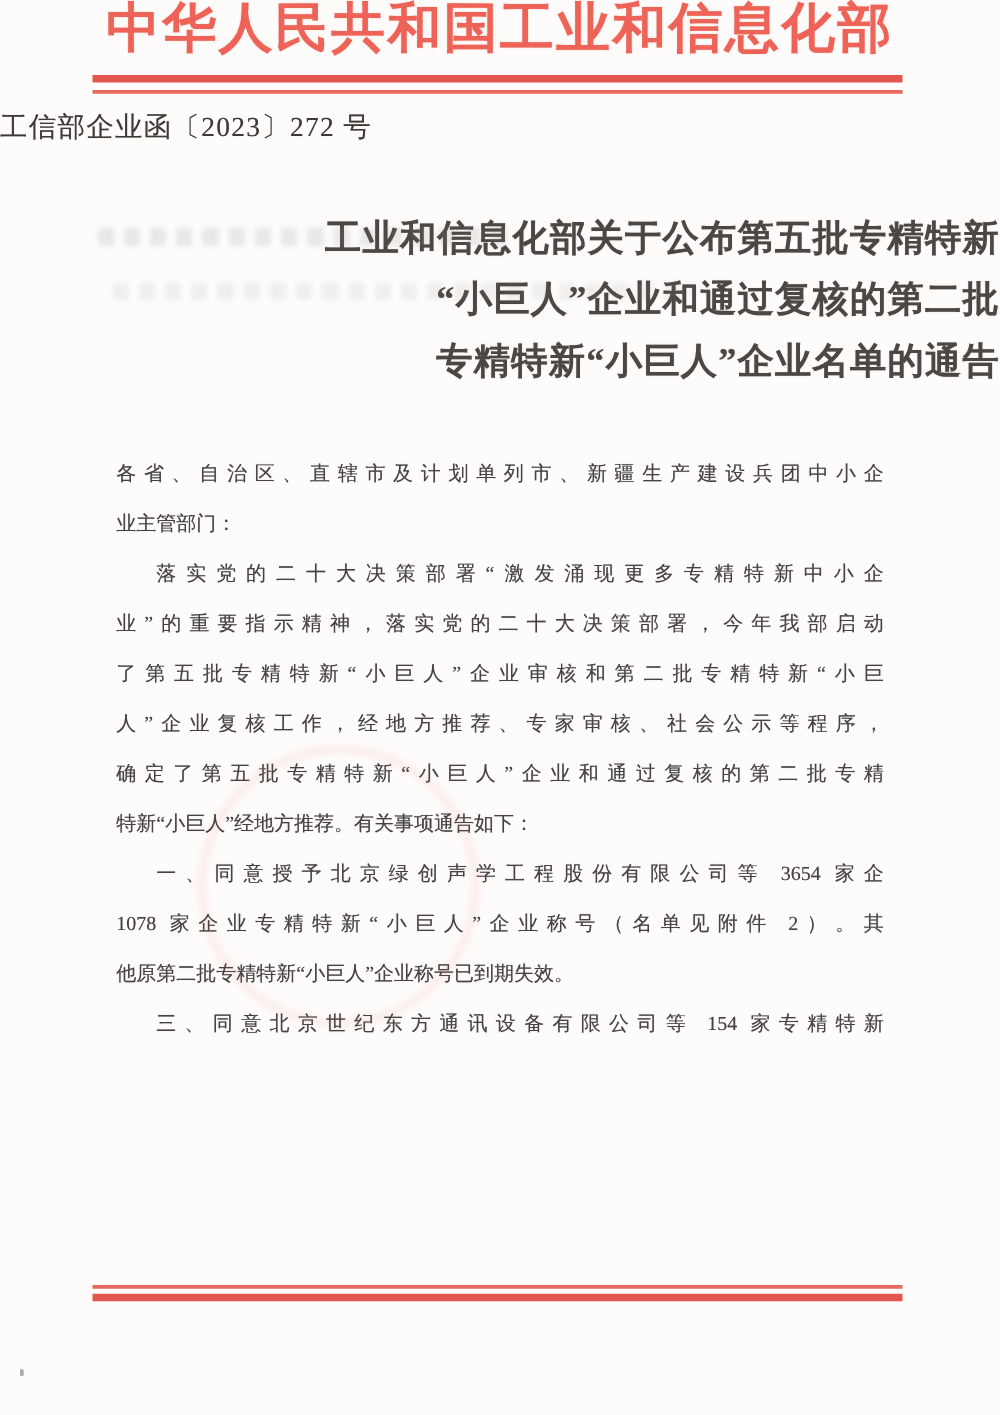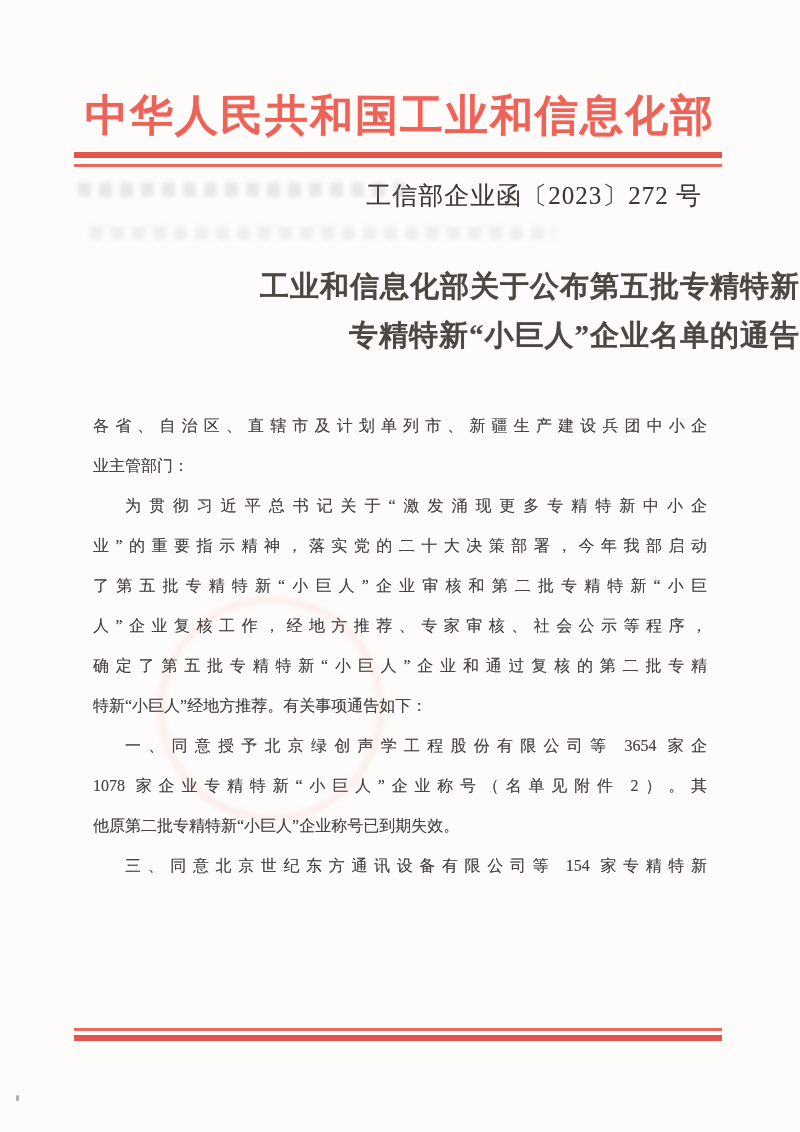--- a/index.html
+++ b/index.html
@@ -6,37 +6,36 @@
   .page{
     position:relative;
     width:800px;height:1132px;
     margin:0 auto;
     background:#fdfcfa;
     overflow:hidden;
     font-family:"Liberation Serif","DejaVu Serif",serif;
   }
   
   .agency{
-    padding-top:92px;
     text-align:center;
     font-size:43px;
     font-weight:bold;
     line-height:1.1;
     letter-spacing:2px;
     color:#ee6358;
     text-shadow:0 0 1px rgba(238,99,88,.55);
   }
   .rule{margin-left:74px;width:648px;}
   .rule-thick-top{height:6px;margin-top:13px;background:#e2574d;}
   .rule-thin-bottom{height:3px;margin-top:6px;background:#e8695f;}
   .doc-number{
     margin-top:12px;
-    padding-right:98px;
-    text-align:right;
-    font-size:25px;
+    padding-right:40px;
+    text-align:left;
+    font-size:22px;
     letter-spacing:1px;
     color:#3d3a35;
     text-shadow:0 0 .6px rgba(61,58,53,.45);
   }
   
   .title{
     margin-top:50px;
     text-align:right;
     font-size:29px;
     font-weight:bold;
@@ -90,27 +89,28 @@
 
   <div class="agency">中华人民共和国工业和信息化部</div>
 
   <div class="rule rule-thick-top"></div>
   <div class="rule rule-thin-bottom"></div>
 
   <div class="doc-number">工信部企业函〔2023〕272 号</div>
 
   <div class="title">
     <div>工业和信息化部关于公布第五批专精特新</div>
+    <div>“小巨人”企业和通过复核的第二批</div>
     <div>专精特新“小巨人”企业名单的通告</div>
   </div>
 
   <div class="body">
     <div class="bline fill">各省、自治区、直辖市及计划单列市、新疆生产建设兵团中小企</div>
     <div class="bline">业主管部门：</div>
-    <div class="bline indent fill">为贯彻习近平总书记关于“激发涌现更多专精特新中小企</div>
+    <div class="bline indent fill">落实党的二十大决策部署“激发涌现更多专精特新中小企</div>
     <div class="bline fill">业”的重要指示精神，落实党的二十大决策部署，今年我部启动</div>
     <div class="bline fill">了第五批专精特新“小巨人”企业审核和第二批专精特新“小巨</div>
     <div class="bline fill">人”企业复核工作，经地方推荐、专家审核、社会公示等程序，</div>
     <div class="bline fill">确定了第五批专精特新“小巨人”企业和通过复核的第二批专精</div>
     <div class="bline">特新“小巨人”经地方推荐。有关事项通告如下：</div>
     <div class="bline indent fill">一、同意授予北京绿创声学工程股份有限公司等 3654 家企</div>
     <div class="bline fill">1078 家企业专精特新“小巨人”企业称号（名单见附件 2）。其</div>
     <div class="bline">他原第二批专精特新“小巨人”企业称号已到期失效。</div>
     <div class="bline indent fill">三、同意北京世纪东方通讯设备有限公司等 154 家专精特新</div>
   </div>

